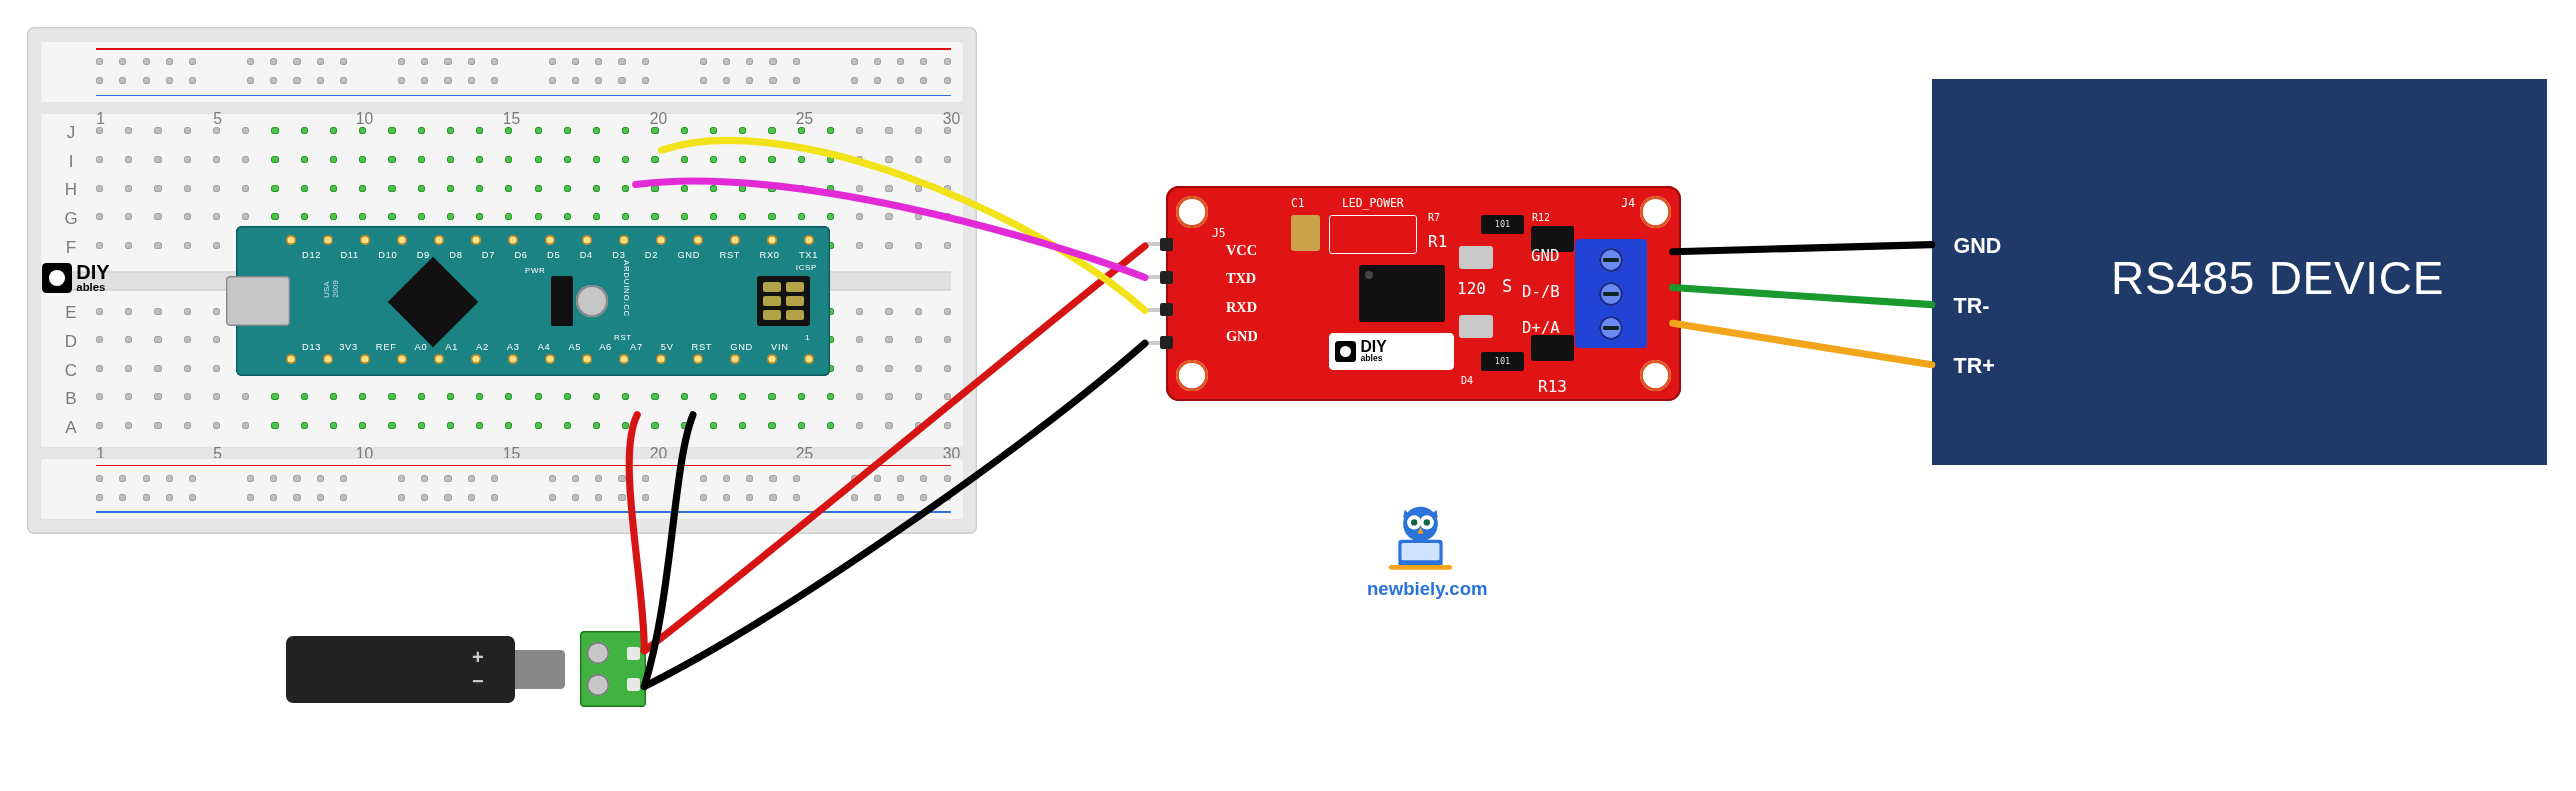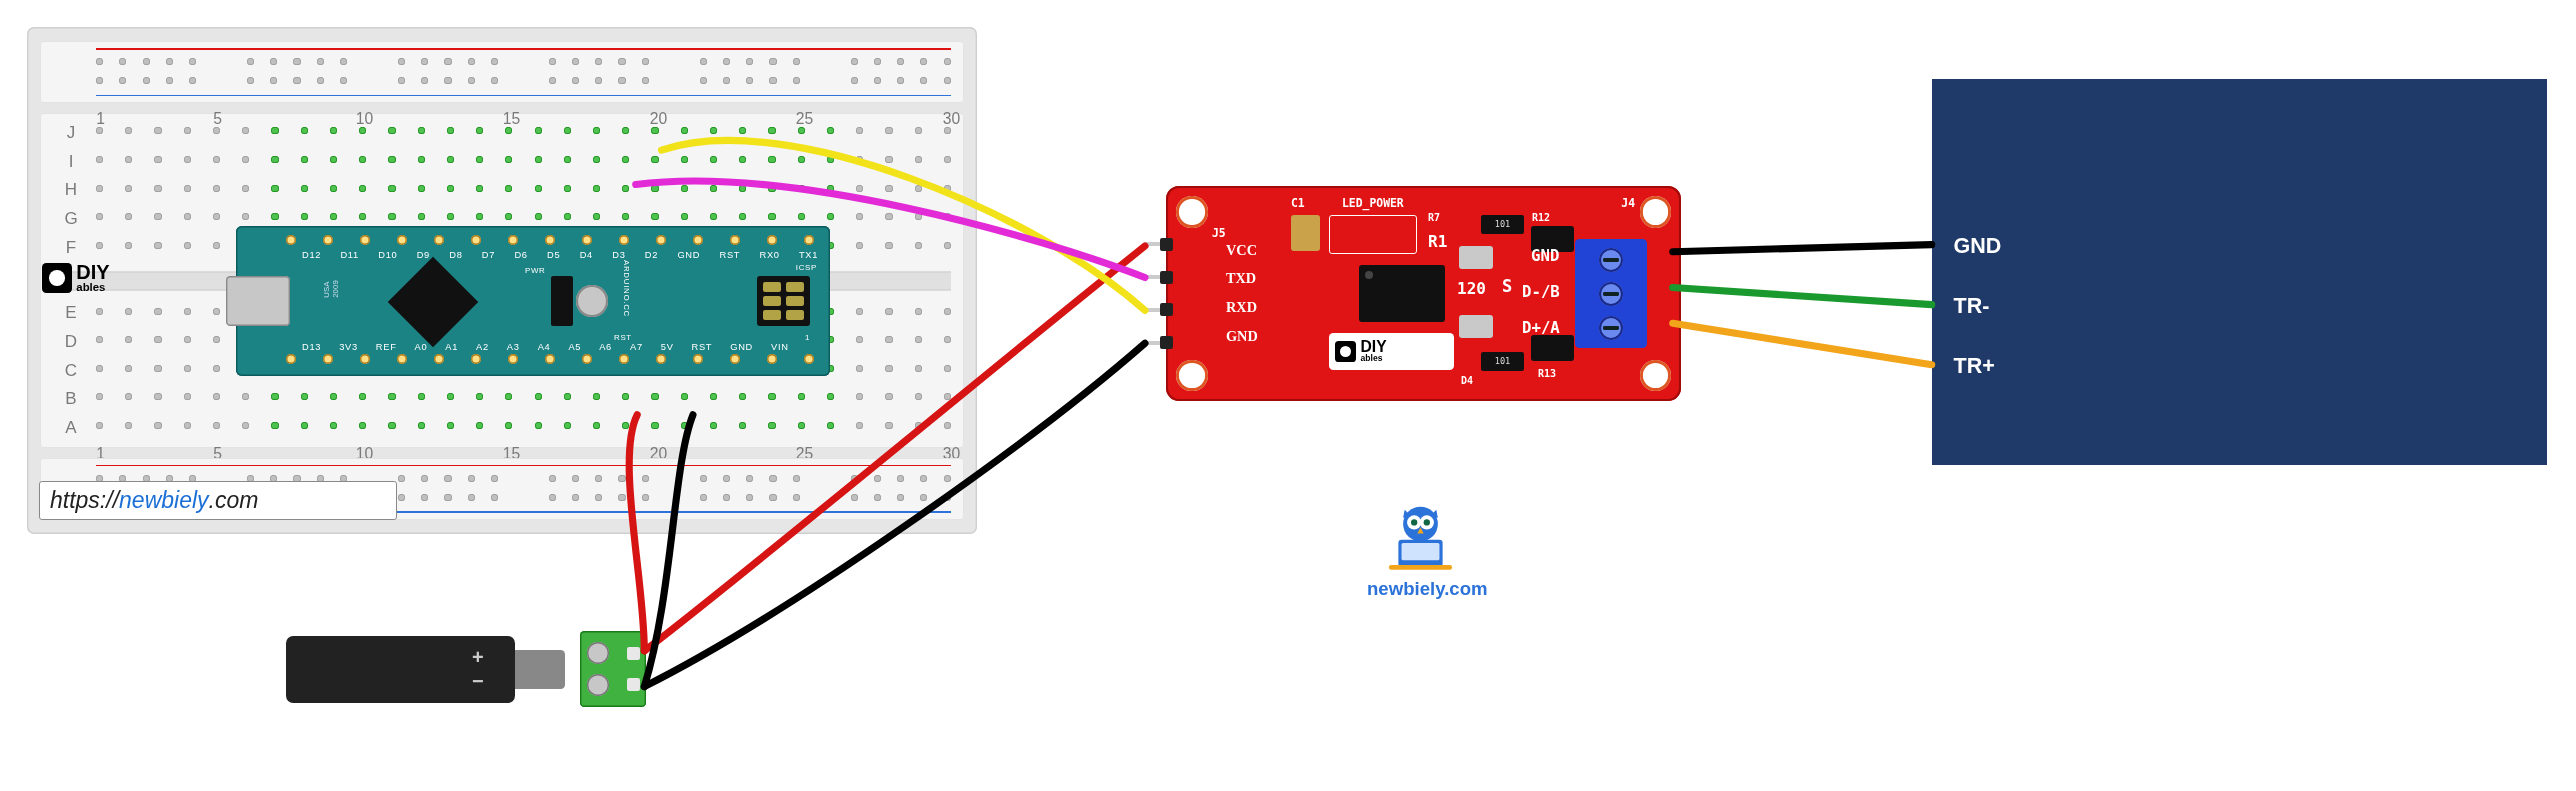--- a/index.html
+++ b/index.html
@@ -160,21 +160,21 @@
   .rs485 .ic .dot { position:absolute; left:5.7px; top:5.7px; width:8.6px; height:8.6px;
     border-radius:50%; background:#444; }
   .rs485 .cap { position:absolute; width:29px; height:36px; background:#caa24a;
     border-radius:2.9px; }
   .rs485 .res { position:absolute; width:43px; height:18.6px; background:#111;
     border-radius:2.1px; color:#ddd; font-size:8.6px; text-align:center; line-height:18.6px;
     font-family:monospace; }
   .rs485 .smdpad { position:absolute; width:34px; height:23px; background:#c9c9c9;
     border-radius:2.9px; }
   .rs485 .txt { position:absolute; color:#fff; font-family:monospace; font-size:13px;
-    font-weight:700;text-align:right; }
+    font-weight:400;text-align:right; }
   .rs485 .termblk { position:absolute; right:34px; top:53px; width:72px; height:109px;
     background:#2244d6; border-radius:4.3px; }
   .rs485 .termblk .sc { position:absolute; left:24px; width:24px; height:24px;
     border-radius:50%; background:#6a8af0; box-shadow:inset 0 0 0 2.1px #1a2a8a; }
   .rs485 .termblk .sc.s1 { top:8.6px; }
   .rs485 .termblk .sc.s2 { top:43px; }
   .rs485 .termblk .sc.s3 { top:77px; }
   .rs485 .termblk .sc:before { content:""; position:absolute; left:4.3px; top:10px;
     width:15.7px; height:4.3px; background:#122; border-radius:1.4px; }
   .rs485 .silkbox { position:absolute; border:1.4px solid #fff; border-radius:2.9px; }
@@ -810,25 +810,20 @@
     <div class="logo">
       <span>USA</span><br><span>2009</span>
     </div>
     <div class="lbl" style="left:289px; top:40px; font-size:7.9px">PWR</div>
     <div class="lbl" style="left:378px; top:107px; font-size:7.9px">RST</div>
     <div class="lbl" style="left:386px; top:34px; font-size:7.9px; writing-mode:vertical-rl">ARDUINO.CC</div>
     <div class="lbl" style="right:13px; top:37px; font-size:7.9px">ICSP</div>
     <div class="lbl" style="right:20px; bottom:34px; font-size:7.9px">1</div>
   </div>
 
-  <div class="url-box">
-    <span class="p1">https://</span>
-      <span class="p2">newbiely</span>
-      <span class="p3">.com</span>
-  </div>
 
   <div class="barrel">
     <div class="body"></div>
     <div class="tip"></div>
     <div class="plus">+</div>
     <div class="minus">−</div>
   </div>
   <div class="terminal">
     <div class="screw s1"></div>
     <div class="screw s2"></div>
@@ -863,41 +858,42 @@
     <div class="txt" style="left:291px; top:93px; font-size:16px">120</div>
     <div class="txt" style="left:336px; top:90px; font-size:17px">S</div>
     <div class="smdpad" style="left:293px; top:60px"></div>
     <div class="smdpad" style="left:293px; top:129px"></div>
     <div class="res" style="left:315px; top:29px">101</div>
     <div class="res" style="left:315px; top:166px">101</div>
     <div class="txt" style="left:262px; top:26px; font-size:10px">R7</div>
     <div class="txt" style="left:366px; top:26px; font-size:10px">R12</div>
     <div class="txt" style="left:262px; top:46px; font-size:16px">R1</div>
     <div class="txt" style="left:295px; top:189px; font-size:10px">D4</div>
-    <div class="txt" style="left:372px; top:182px; font-size:10px">R13</div>
+    <div class="txt" style="left:372px; top:191px; font-size:16px">R13</div>
     <div class="smdpad" style="left:365px; top:40px; width:43px; height:26px; background:#111"></div>
     <div class="smdpad" style="left:365px; top:149px; width:43px; height:26px; background:#111"></div>
     <div class="txt" style="left:365px; top:60px; font-size:15.7px">GND</div>
     <div class="txt" style="left:356px; top:96px; font-size:15.7px">D-/B</div>
     <div class="txt" style="left:356px; top:132px; font-size:15.7px">D+/A</div>
     <div class="termblk">
       <div class="sc s1"></div>
       <div class="sc s2"></div>
       <div class="sc s3"></div>
     </div>
     <div class="logo">
       <div class="sq"></div>
       <div>
         <div class="t1">DIY</div>
         <div class="t2">ables</div>
       </div>
     </div>
   </div>
 
   <div class="device">
+    <div class="title">RS485 DEVICE</div>
     <div class="lbl" style="top:155px">GND</div>
     <div class="lbl" style="top:215px">TR-</div>
     <div class="lbl" style="top:275px">TR+</div>
   </div>
 
   <div class="owl">
     <svg viewBox="0 0 100 100">
       <rect x="22" y="58" width="56" height="34" rx="4" fill="#2b72d9"></rect>
       <rect x="26" y="62" width="48" height="22" rx="2" fill="#cfe3ff"></rect>
       <rect x="10" y="90" width="80" height="6" rx="3" fill="#f2a51a"></rect>

